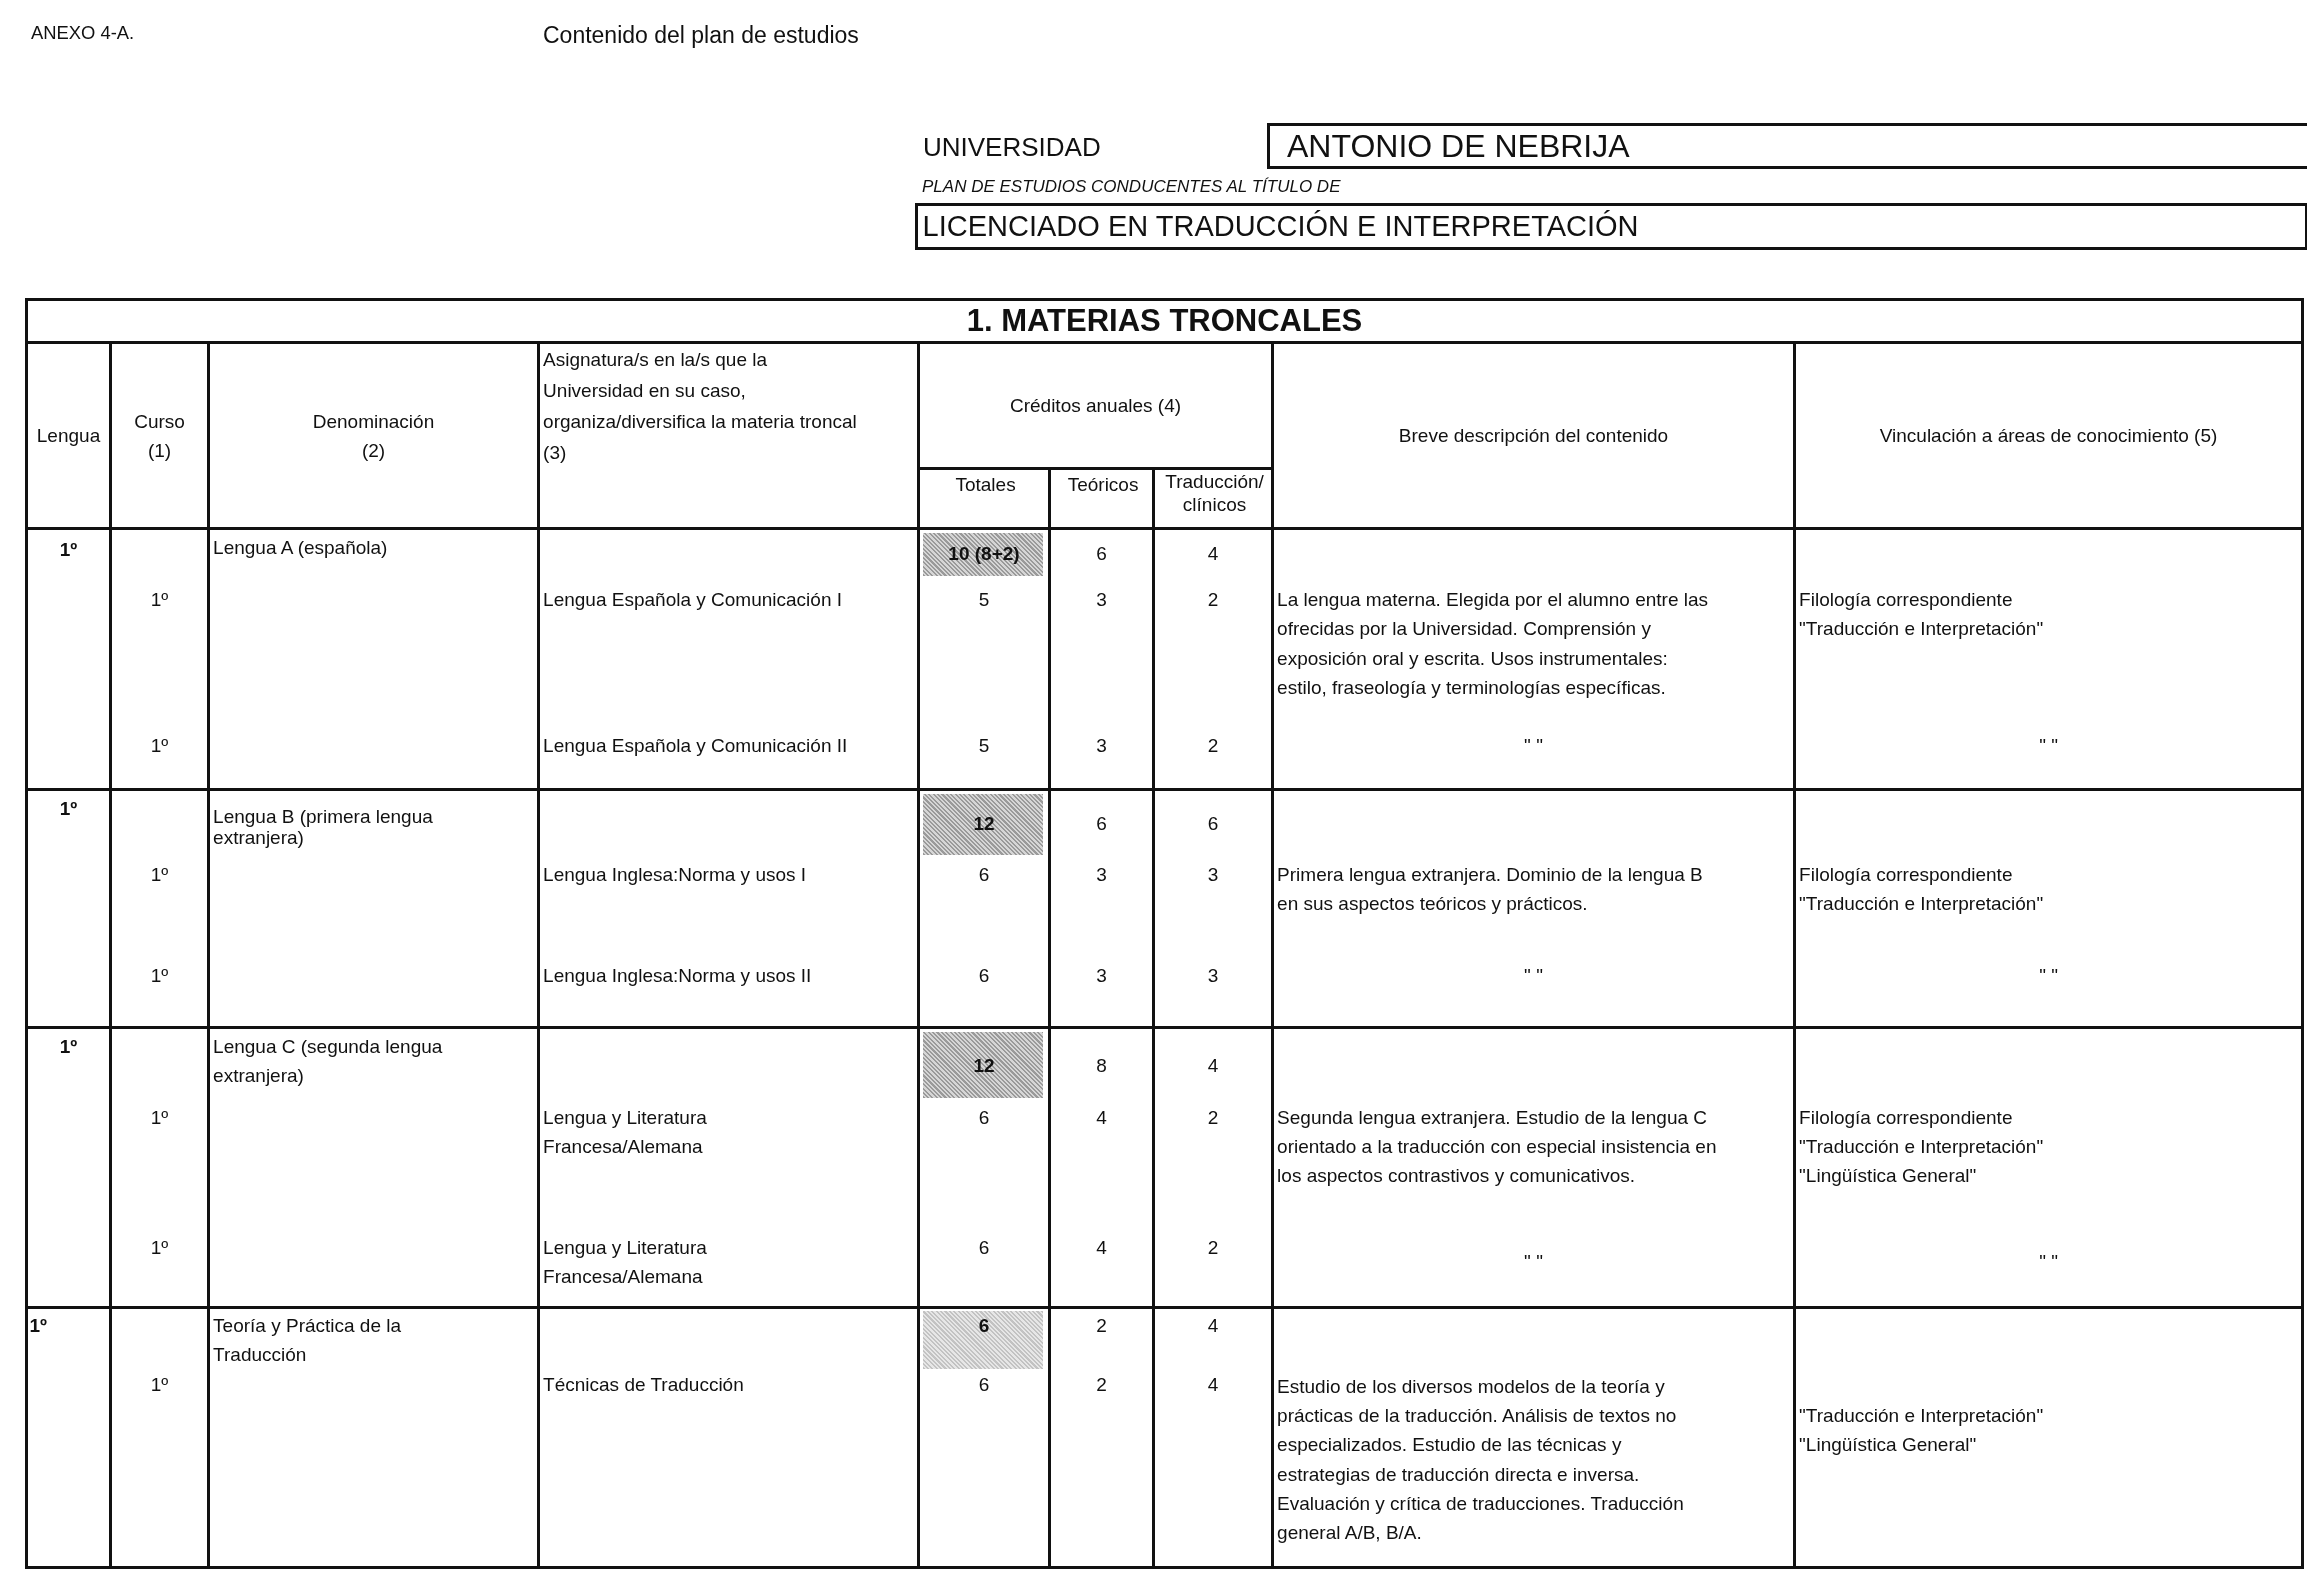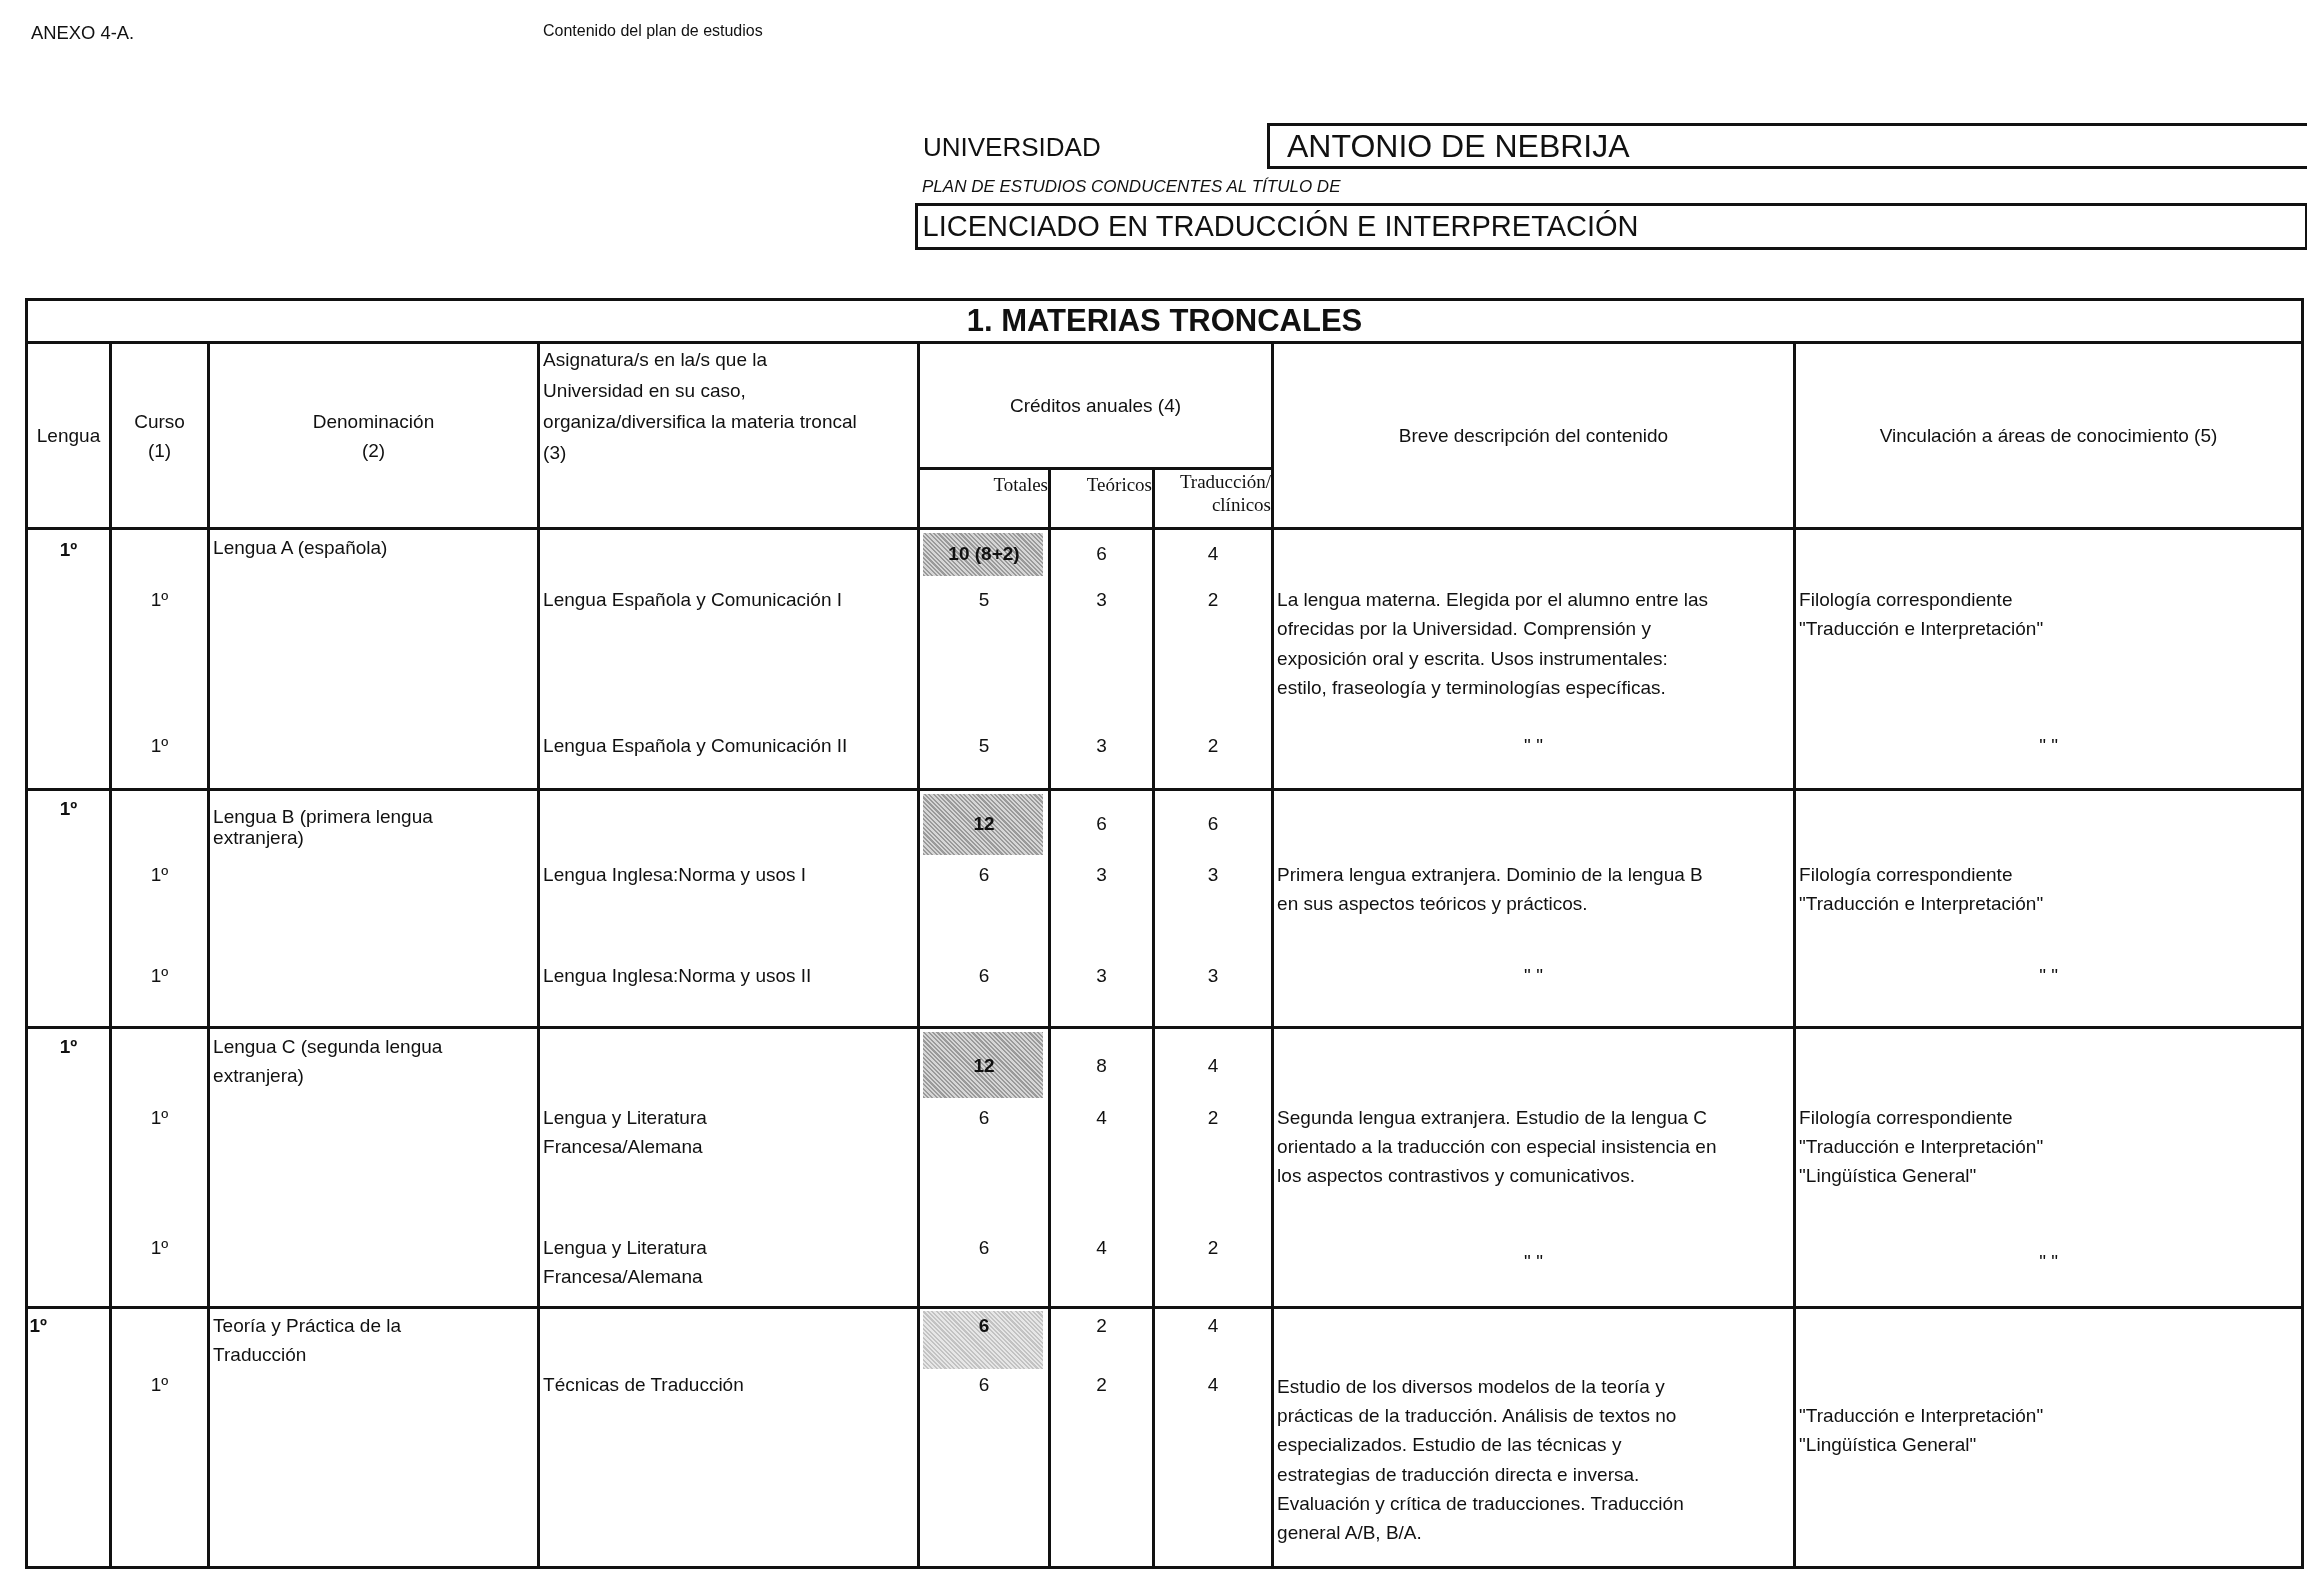--- a/index.html
+++ b/index.html
@@ -1,34 +1,34 @@
 <!DOCTYPE html>
 <html style="font-size:12.3px"><head>
 <meta charset="utf-8">
 <style>
   html, body { margin:0; padding:0; background:#ffffff; }
   body { width:2307px; height:1591px; position:relative; overflow:hidden;
          font-family:"Liberation Sans", sans-serif; color:#111; }
   .abs { position:absolute; }
   .top-left { left:31px; top:21.5px; font-size:18.4px; }
-  .top-mid  { left:543px; top:21.5px; font-size:16px; }
+  .top-mid  { left:543px; top:21.5px; font-size:23px; }
   .univ-label { left:923px; top:132px; font-size:26px; }
   .univ-box { left:1267px; top:123px; width:1029px; height:40px; border:3.1px solid #111;
               font-size:32px; line-height:40px; padding-left:17px; box-sizing:content-box; }
   .plan-label { left:922px; top:177px; font-size:17px;font-style:italic; }
   .title-box { left:915px; top:203px; width:1382px; height:41px; border:3.1px solid #111;
                font-size:29px; line-height:41px; padding-left:4.6px; }
 
   table.main { position:absolute; left:25px; top:298px; width:2276px;
                border-collapse:collapse; table-layout:fixed; font-size:19px; }
   table.main td, table.main th { border:3.1px solid #111; padding:0; vertical-align:top; font-weight:normal; }
   .banner { height:40px; text-align:center; font-size:31px; font-weight:bold !important; line-height:40px; }
   .hcell { text-align:center; vertical-align:middle !important; line-height:29px; }
   .hleft { text-align:left; line-height:31px; padding-left:3.1px !important; }
-  .subh { text-align:right; line-height:29px; padding-left:3.1px !important; height:57px;font-family:Liberation Serif, serif; }
+  .subh { text-align:center; line-height:29px; padding-left:3.1px !important; height:57px; }
   .cell { position:relative; }
   .line { position:absolute; left:3.1px; white-space:nowrap; line-height:29px; }
   .ctr  { position:absolute; left:0; right:0; text-align:center; line-height:29px; }
   .shade { position:absolute; left:3.1px; right:4.6px; background:repeating-linear-gradient(45deg,#9a9a9a 0 1.5px,#d6d6d6 1.5px 3.1px); }
   .bold { font-weight:bold; }
 </style>
 </head>
 <body>
 
 <div class="abs top-left">ANEXO 4-A.</div>

